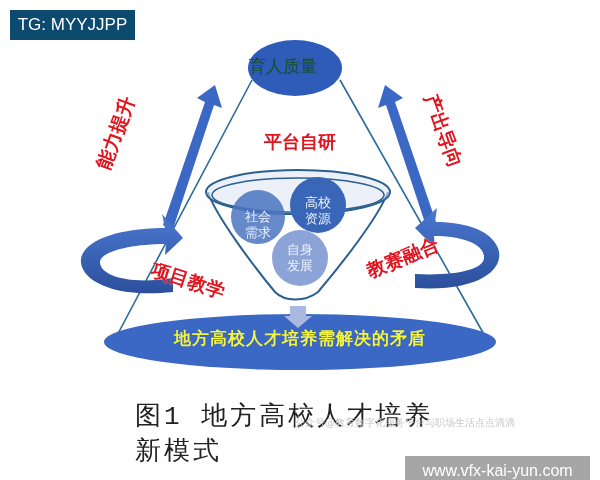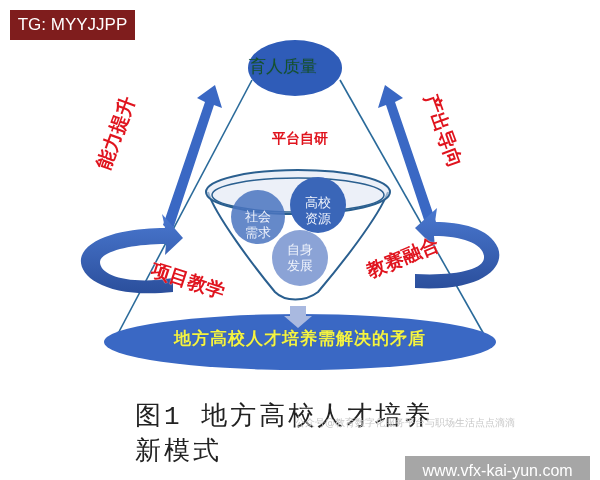--- a/index.html
+++ b/index.html
@@ -1,29 +1,29 @@
 <!DOCTYPE html>
 <html><head>
 <meta charset="utf-8">
 <style>
   html, body { margin:0; padding:0; }
   body { width:600px; height:480px; background:#ffffff; position:relative; overflow:hidden;
          font-family: "DejaVu Sans", sans-serif; }
   .abs { position:absolute; }
   #diagram { position:absolute; left:0; top:0; width:600px; height:400px; }
-  .tg-badge { left:10px; top:10px; width:125px; height:30px; background:#7f1d1d; color:#ffffff;
+  .tg-badge { left:10px; top:10px; width:125px; height:30px; background:#0c4a6e; color:#ffffff;
               font-family:"Liberation Sans", sans-serif; font-size:17px; line-height:30px; text-align:center; }
   .top-label { left:243px; top:55px; width:80px; text-align:center; color:#14532d; font-weight:normal; font-size:17px;
                text-shadow:0 0 1px #2d4fa0; }
   .red-label { color:#e0141e; font-weight:bold; font-size:19px; white-space:nowrap; text-shadow:0 0 1px #fff; }
   .lbl-left { left:78px; top:120px; transform:rotate(-70deg); transform-origin:center; }
   .lbl-right { left:405px; top:118px; transform:rotate(70deg); transform-origin:center; }
   .lbl-bl { left:150px; top:268px; transform:rotate(18deg); }
   .lbl-br { left:365px; top:245px; transform:rotate(-22deg); }
-  .lbl-center { left:240px; top:130px; width:120px; text-align:center; font-size:14px; }
+  .lbl-center { left:240px; top:130px; width:120px; text-align:center; font-size:18px; }
   .circle-text { color:#eef2fb; font-size:13px; text-align:center; line-height:16px; }
   .base-label { left:135px; top:327px; width:330px; text-align:center; color:#f4f442; font-size:17px; font-weight:bold;
                 text-shadow:0 0 1px #2d4fa0; letter-spacing:1px; }
   .caption { left:135px; top:398px; width:320px; font-family:Liberation Mono, monospace; font-size:26px; color:#222; letter-spacing:3px; }
   .watermark-faint { left:295px; top:416px; font-size:10px; color:#c8c8c8; white-space:nowrap; }
   .url-badge { left:405px; top:440px; width:185px; height:30px; background:#a6a6a6; color:#ffffff;
                font-family:"Liberation Sans", sans-serif; font-size:16px; line-height:30px; text-align:center;margin-top:16px; }
 </style>
 </head>
 <body>

